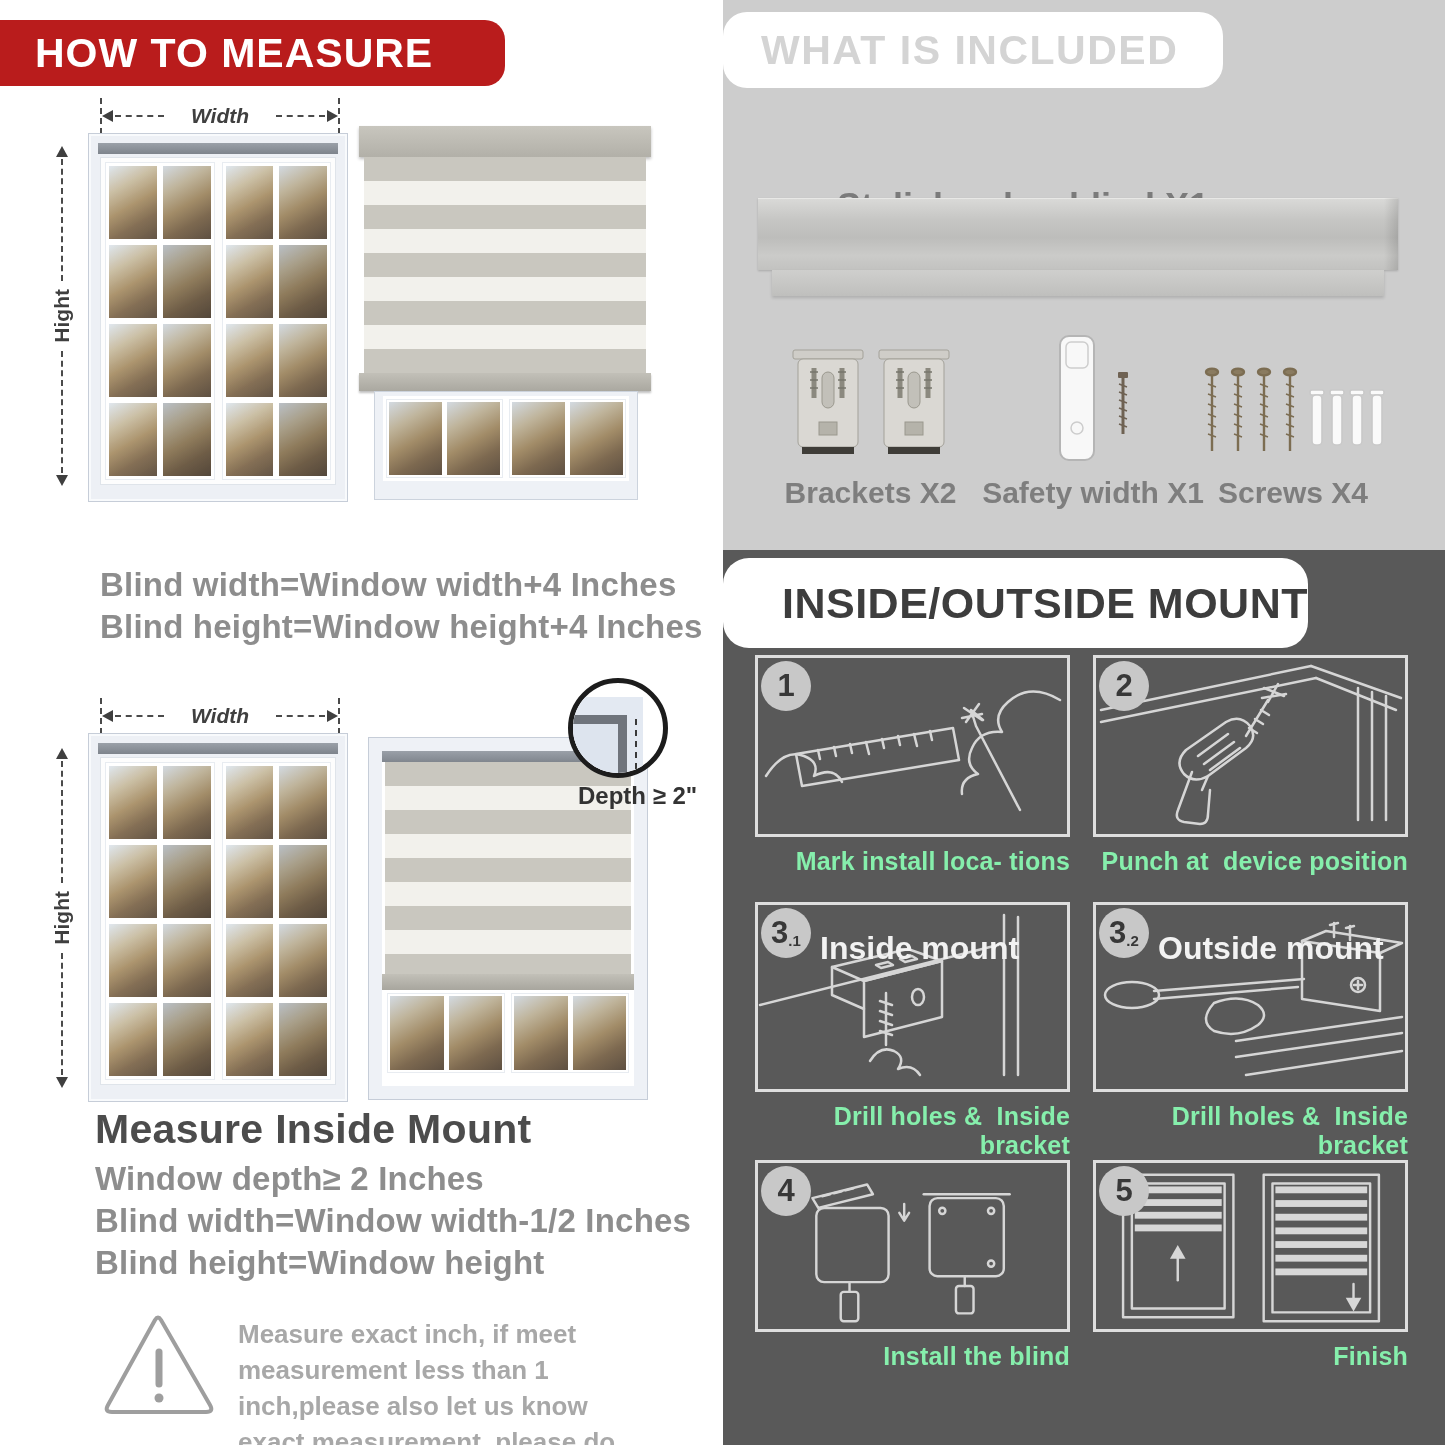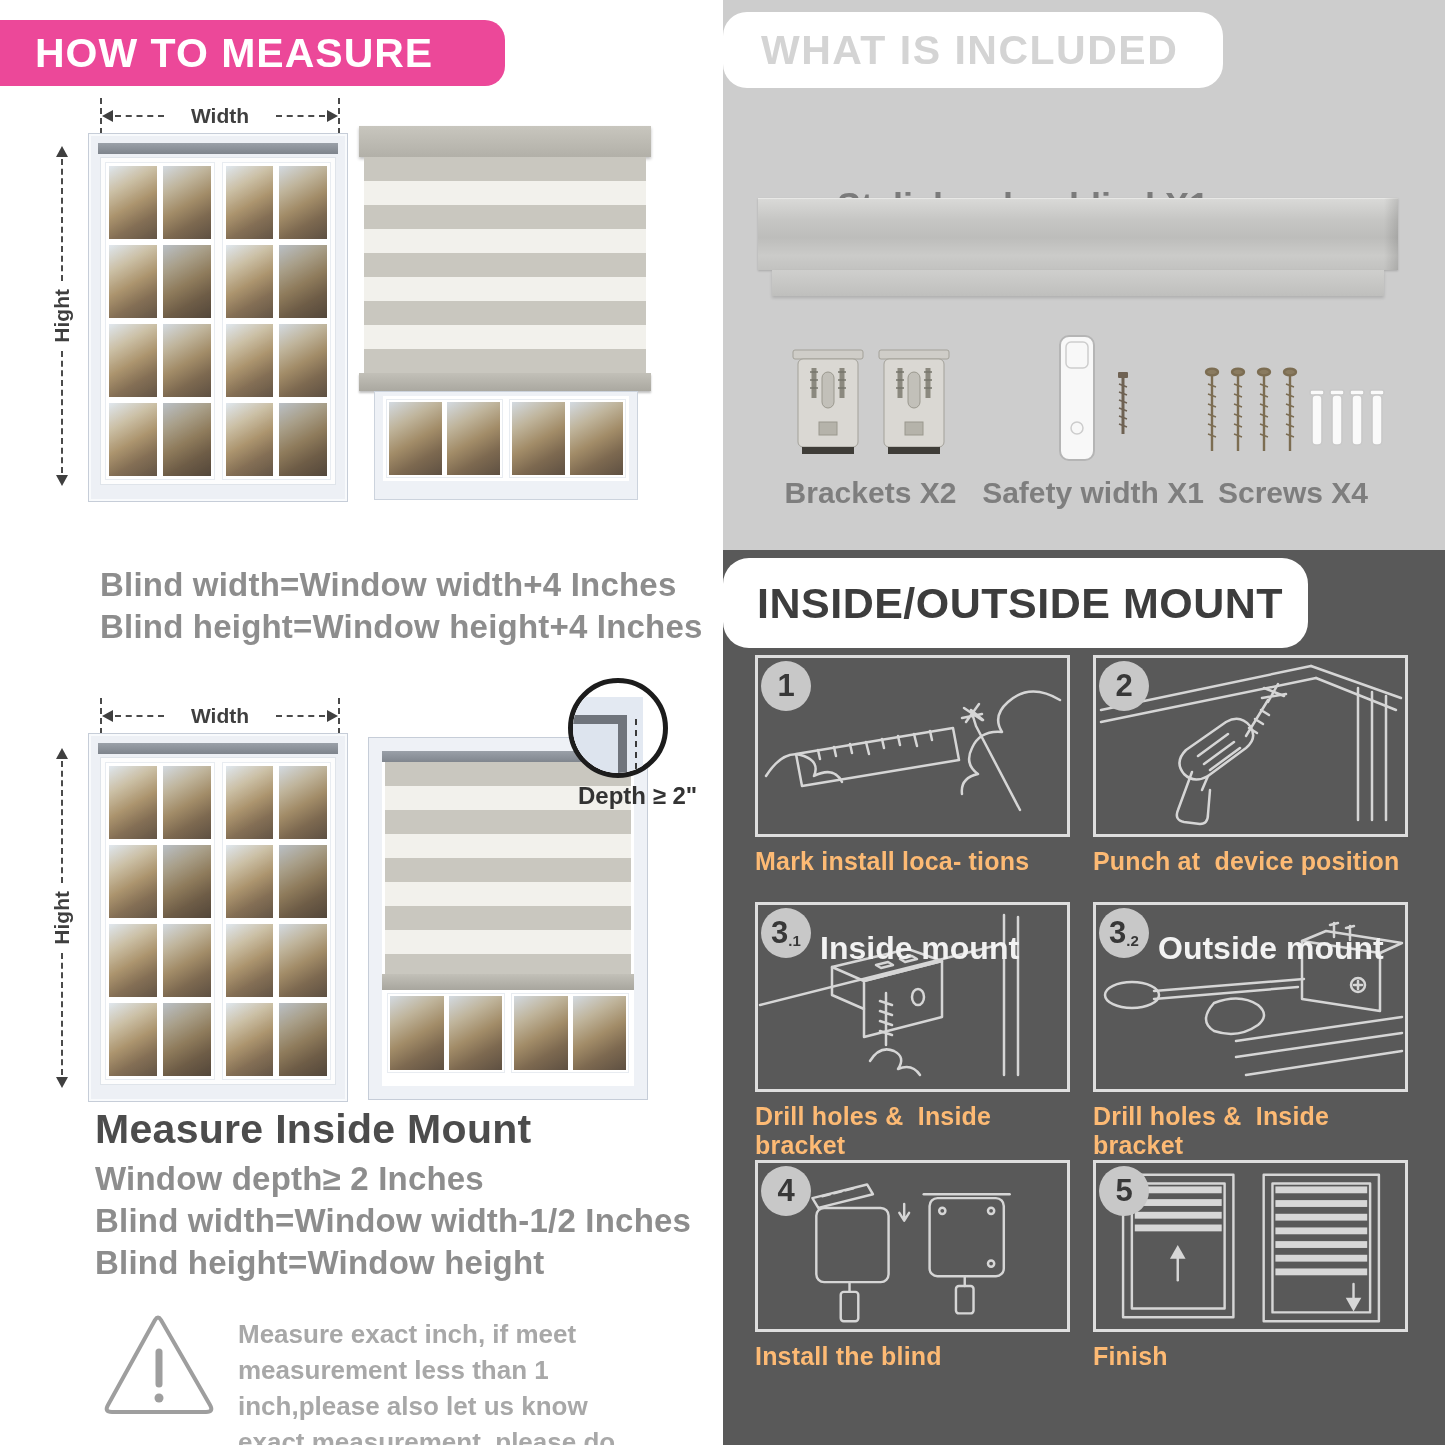--- a/index.html
+++ b/index.html
@@ -1,30 +1,30 @@
 <!DOCTYPE html>
 <html><head>
 <meta charset="utf-8">
 <style>
   html,body{margin:0;padding:0;background:#ffffff;}
   .canvas{position:relative;width:1445px;height:1445px;background:#ffffff;overflow:hidden;
           font-family:"Liberation Sans","DejaVu Sans",sans-serif;}
 
   
-  .lheader{position:absolute;left:0;top:20px;width:505px;height:66px;background:#ec4899;
+  .lheader{position:absolute;left:0;top:20px;width:505px;height:66px;background:#b91c1c;
            border-radius:0 20px 20px 0;color:#ffffff;font-size:41px;font-weight:800;
            line-height:66px;padding-left:35px;letter-spacing:1px;box-sizing:border-box;}
 
   .annot-w{position:absolute;display:flex;align-items:center;height:36px;color:#3f3f3f;
            font-weight:700;font-size:21px;}
   .annot-w .tick{width:0;height:36px;border-left:2px dashed #4a4a4a;}
   .annot-w .dashline{flex:1;height:0;border-top:2px dashed #4a4a4a;margin:0 2px;}
   .ah-l{width:0;height:0;border-top:6px solid transparent;border-bottom:6px solid transparent;border-right:11px solid #3f3f3f;}
   .ah-r{width:0;height:0;border-top:6px solid transparent;border-bottom:6px solid transparent;border-left:11px solid #3f3f3f;}
-  .annot-w .wlabel{margin:0 25px;white-space:nowrap;}
+  .annot-w .wlabel{margin:0 25px;white-space:nowrap;font-style:italic;}
 
   .annot-h{position:absolute;display:flex;flex-direction:column;align-items:center;width:36px;
            color:#3f3f3f;font-weight:700;font-size:21px;}
   .av-t{width:0;height:0;border-left:6px solid transparent;border-right:6px solid transparent;border-bottom:11px solid #3f3f3f;}
   .av-b{width:0;height:0;border-left:6px solid transparent;border-right:6px solid transparent;border-top:11px solid #3f3f3f;}
   .annot-h .vdash{flex:1;width:0;border-left:2px dashed #4a4a4a;margin:2px 0;}
   .annot-h .hlabel{transform:rotate(180deg);writing-mode:vertical-rl;margin:6px 0;}
 
   .win{position:absolute;background:#edf0f5;border:1px solid #c6cdd8;box-shadow:inset 0 0 0 2px #f8fafc;}
   .win-track{position:absolute;left:9px;right:9px;top:9px;height:11px;background:linear-gradient(180deg,#9aa0a8,#7e848c);}
@@ -84,37 +84,37 @@
                  background:linear-gradient(180deg,#dadad8 0%,#c6c6c4 30%,#bdbdbb 55%,#cbcbc9 80%,#c2c2c0 100%);
                  box-shadow:inset 0 1px 0 #e8e8e6,0 1px 2px rgba(0,0,0,.18);}
   .headrail-main::after{content:"";position:absolute;right:0;top:0;width:14px;height:100%;
                  background:linear-gradient(90deg,rgba(0,0,0,0),rgba(0,0,0,.12));}
   .headrail-low{position:absolute;left:14px;top:72px;width:612px;height:26px;
                 background:linear-gradient(180deg,#cfcfcd,#bfbfbd);box-shadow:0 2px 3px rgba(0,0,0,.15);}
   .hw-item{position:absolute;text-align:center;}
   .hw-art{height:132px;display:flex;align-items:flex-end;justify-content:center;gap:10px;}
   .hw-label{margin-top:12px;font-size:30px;font-weight:700;color:#7e7e7e;}
 
-  .rbot{position:absolute;left:723px;top:550px;width:722px;height:895px;background:#595959;}
+  .rbot{position:absolute;left:723px;top:550px;width:722px;height:895px;background:#595959;text-align:right;}
   .rbot-pill{position:absolute;left:0;top:8px;width:585px;height:90px;background:#ffffff;border-radius:26px;
              color:#3d3d3d;font-size:43px;font-weight:800;line-height:90px;padding-left:34px;
              letter-spacing:0.5px;box-sizing:border-box;}
   .step{position:absolute;width:315px;}
   .s1{left:32px;top:105px}.s2{left:370px;top:105px}
   .s3{left:32px;top:352px}.s4{left:370px;top:352px}
   .s5{left:32px;top:610px}.s6{left:370px;top:610px}
   .panel{position:relative;border:3px solid #dedede;box-sizing:border-box;width:100%;}
   .s1 .panel,.s2 .panel{height:182px;}
   .s3 .panel,.s4 .panel{height:190px;}
   .s5 .panel,.s6 .panel{height:172px;}
   .badge{position:absolute;left:3px;top:3px;width:50px;height:50px;border-radius:50%;background:#c8c8c8;
          color:#383838;display:flex;align-items:center;justify-content:center;font-weight:800;font-size:31px;z-index:3;}
   .badge .badge-sub{font-size:15px;font-weight:800;align-self:flex-end;margin-bottom:9px;}
   .panel-title{position:absolute;left:62px;top:25px;font-size:32px;font-weight:700;color:#f2f2f2;z-index:3;}
-  .caption{margin-top:10px;font-size:25px;font-weight:700;color:#fdba74;white-space:pre-wrap;letter-spacing:0.2px;}
+  .caption{margin-top:10px;font-size:25px;font-weight:700;color:#86efac;white-space:pre-wrap;letter-spacing:0.2px;}
   .panel svg{position:absolute;left:0;top:0;width:100%;height:100%;}
 
   .sketch{stroke:#d6d6d6;stroke-width:2.5;fill:none;stroke-linecap:round;stroke-linejoin:round;}
 </style>
 </head>
 <body>
 
 <div class="canvas">
 
   <div class="lheader">HOW TO MEASURE</div>

